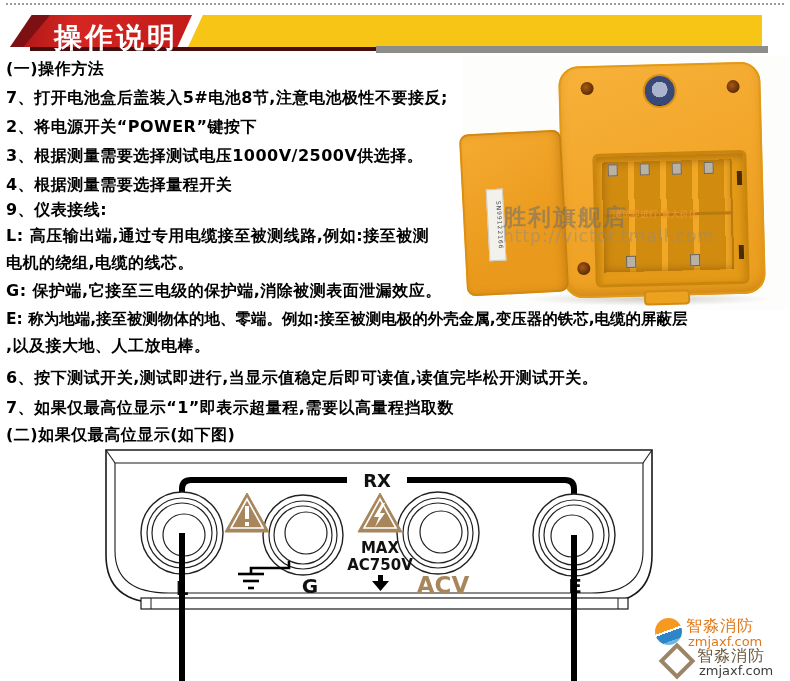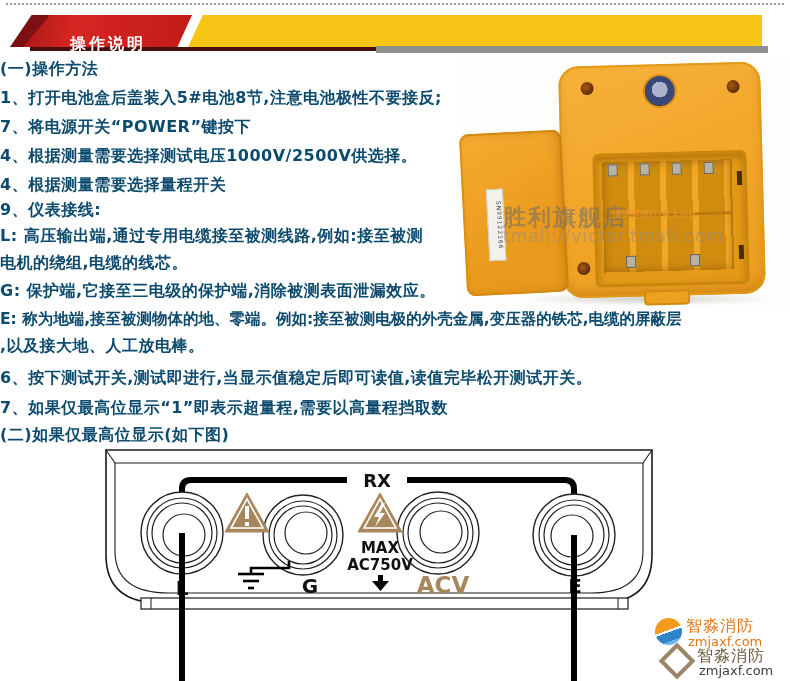--- a/index.html
+++ b/index.html
@@ -9,28 +9,28 @@
 
   
   .dotted-rule{left:6px;top:3px;width:778px;height:0;border-top:2px dotted #9a9a9a;}
 
   
   .banner-red{left:10px;top:15px;width:182px;height:32px;
     background:linear-gradient(100deg,#a01313 0%,#d62622 35%,#c11b18 100%);
     clip-path:polygon(22% 0,100% 0,92% 100%,0 100%);}
   .banner-red-facet{left:10px;top:15px;width:60px;height:32px;background:#7c1013;
     clip-path:polygon(67% 0,36% 0,0 100%,22% 100%);}
-  .banner-title{left:70px;top:19px;color:#ffffff;font-size:16px;font-weight:700;letter-spacing:3px;margin-top:15px;}
+  .banner-title{left:54px;top:19px;color:#ffffff;font-size:28px;font-weight:700;letter-spacing:3px;}
   .banner-yellow{left:188px;top:15px;width:574px;height:32px;background:#f6c515;
     clip-path:polygon(2.6% 0,100% 0,100% 100%,0 100%);}
   .banner-shadow-maroon{left:30px;top:47px;width:346px;height:4px;background:#480d0d;}
   .banner-shadow-gray{left:376px;top:46px;width:392px;height:7px;background:#8d8d89;}
 
   
-  .line{left:0;color:#0c4a6e;font-size:16px;font-weight:700;letter-spacing:.5px;white-space:nowrap;}
+  .line{left:6px;color:#000000;font-size:16px;font-weight:700;letter-spacing:.5px;white-space:nowrap;}
 
   
   .photo{left:463px;top:56px;width:327px;height:254px;background:#fdfdfc;}
   .photo .shadow{left:60px;top:236px;width:250px;height:14px;border-radius:50%;
     background:radial-gradient(ellipse at center,rgba(80,70,50,.25),rgba(0,0,0,0) 70%);}
   .device-body{left:98px;top:8px;width:202px;height:232px;border-radius:20px;
     transform:rotate(-1.5deg);
     background:linear-gradient(160deg,#f7b13a 0%,#f3a72b 45%,#e99c1c 100%);
     box-shadow:inset 0 0 0 2px #e09a18, inset 0 -6px 10px rgba(160,95,5,.35);}
   .screw{width:13px;height:13px;border-radius:50%;background:radial-gradient(circle at 40% 40%,#a85a16,#5d2c05 70%);}
@@ -73,23 +73,23 @@
 <div class="abs dotted-rule"></div>
 
 <div class="abs banner-red"></div>
 <div class="abs banner-red-facet"></div>
 <div class="abs banner-yellow"></div>
 <div class="abs banner-shadow-maroon"></div>
 <div class="abs banner-shadow-gray"></div>
 <div class="abs banner-title">操作说明</div>
 
 <div class="abs line" style="top:59px">(一)操作方法</div>
-<div class="abs line" style="top:88px">1、打开电池盒后盖装入5#电池8节,注意电池极性不要接反;</div>
-<div class="abs line" style="top:117px">7、将电源开关“POWER”键按下</div>
-<div class="abs line" style="top:146px">4、根据测量需要选择测试电压1000V/2500V供选择。</div>
+<div class="abs line" style="top:88px">7、打开电池盒后盖装入5#电池8节,注意电池极性不要接反;</div>
+<div class="abs line" style="top:117px">2、将电源开关“POWER”键按下</div>
+<div class="abs line" style="top:146px">3、根据测量需要选择测试电压1000V/2500V供选择。</div>
 <div class="abs line" style="top:175px">4、根据测量需要选择量程开关</div>
 <div class="abs line" style="top:200px">9、仪表接线:</div>
 <div class="abs line" style="top:226px">L: 高压输出端,通过专用电缆接至被测线路,例如:接至被测</div>
 <div class="abs line" style="top:253px">电机的绕组,电缆的线芯。</div>
 <div class="abs line" style="top:281px">G: 保护端,它接至三电级的保护端,消除被测表面泄漏效应。</div>
 <div class="abs line" style="top:309px;font-size:15.5px;letter-spacing:0">E: 称为地端,接至被测物体的地、零端。例如:接至被测电极的外壳金属,变压器的铁芯,电缆的屏蔽层</div>
 <div class="abs line" style="top:336px">,以及接大地、人工放电棒。</div>
 <div class="abs line" style="top:368px">6、按下测试开关,测试即进行,当显示值稳定后即可读值,读值完毕松开测试开关。</div>
 <div class="abs line" style="top:398px">7、如果仅最高位显示“1”即表示超量程,需要以高量程挡取数</div>
 <div class="abs line" style="top:425px">(二)如果仅最高位显示(如下图)</div>
@@ -117,21 +117,21 @@
     </div>
     <div class="abs body-tab"></div>
   </div>
 
   <div class="abs cover">
     <div class="abs sticker">SN99122166</div>
   </div>
 
   <div class="abs wm-shop">胜利旗舰店</div>
   <div class="abs wm-tag">测试即进行·量大价优</div>
-  <div class="abs wm-url">tmall://victor.tmall.com</div>
+  <div class="abs wm-url">http://victor.tmall.com</div>
 </div>
 
 <svg class="abs" style="left:85px;top:443px" width="600" height="238" viewBox="0 0 600 238">
 
   <path d="M21,7 H567 V112 Q567,160 514,160 H76 Q21,160 21,112 Z" fill="#ffffff" stroke="#1a1a1a" stroke-width="1.6"></path>
   <path d="M30,20 H558 V108 Q558,150 506,150 H84 Q30,150 30,108 Z" fill="none" stroke="#1a1a1a" stroke-width="1.1"></path>
   <line x1="21" y1="7" x2="30" y2="20" stroke="#1a1a1a" stroke-width="1.1"></line>
   <line x1="567" y1="7" x2="558" y2="20" stroke="#1a1a1a" stroke-width="1.1"></line>
 
   <rect x="56" y="155" width="487" height="11" fill="#ffffff" stroke="#1a1a1a" stroke-width="1.2"></rect>

